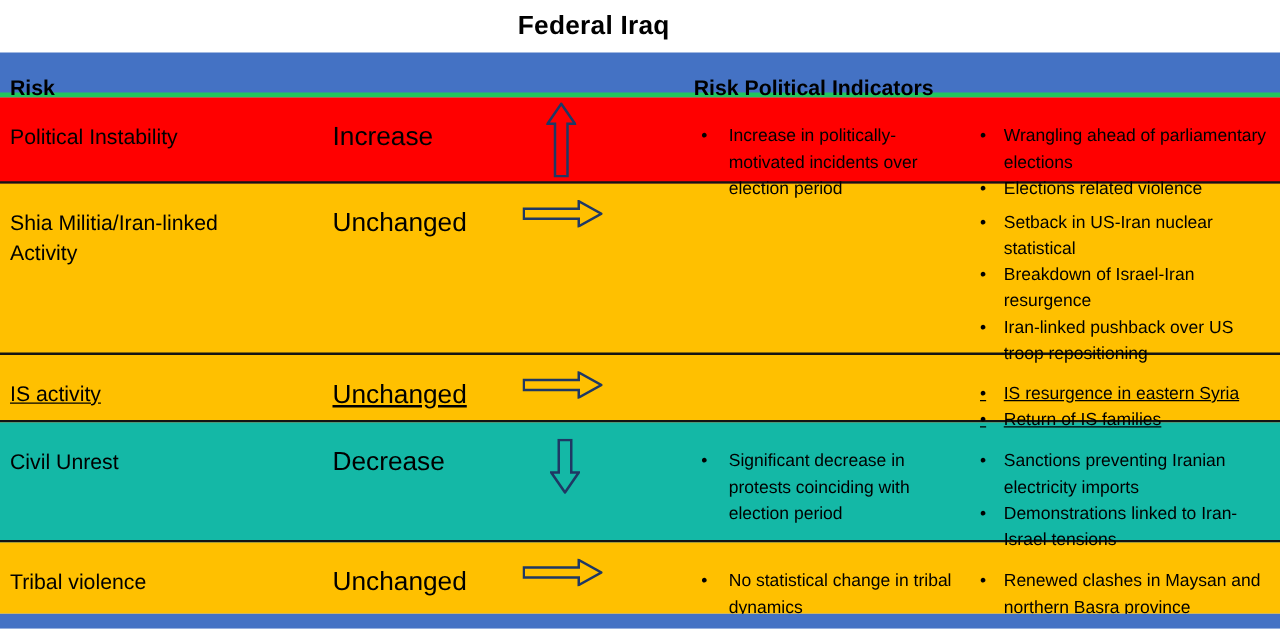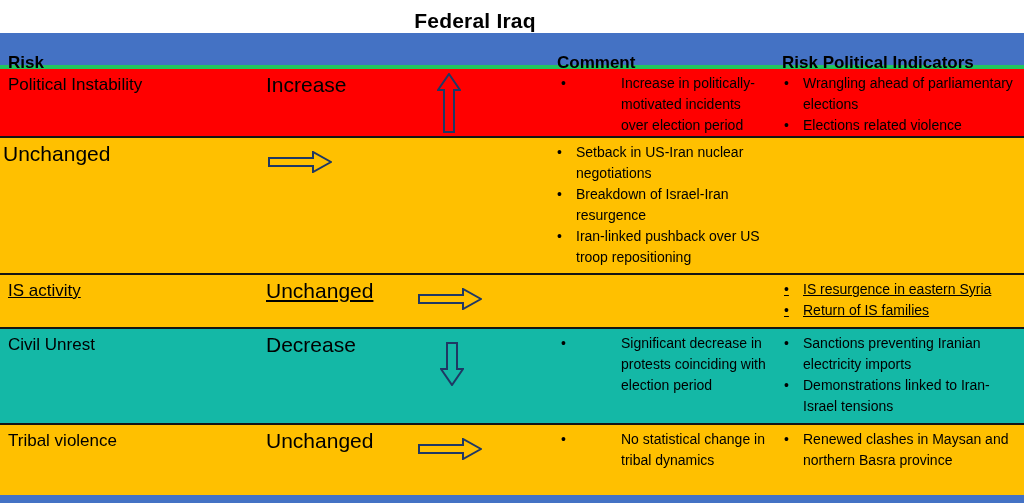--- a/index.html
+++ b/index.html
@@ -17,32 +17,32 @@
   .header-row{height:36px;background:var(--hdr,#4472C4);align-items:center;
               font-weight:bold;font-size:17px;border-bottom:4px solid #22c55e;}
   .header-row .h{padding-left:8px;white-space:nowrap;}
   .header-row .h.change{grid-column:2 / span 2;padding-left:3px;margin-top:39px;}
   .header-row .h.comment{padding-left:12px;}
   .header-row .h.indicators{padding-left:10px;}
 
   .risk-row{border-bottom:2px solid #141414;}
   .risk-row:last-of-type{border-bottom:none;}
 
-  .cell{padding-top:4px;}
+  .cell{padding-top:20px;}
   .cell.risk{padding-left:8px;font-size:17px;line-height:24px;max-width:225px;}
   .cell.change{padding-left:3px;font-size:21px;}
   .cell.arrow{padding-top:0;}
   .cell.comments{padding-left:12px;}
   .cell.indicators{padding-left:10px;}
 
   .bullet{display:flex;font-size:14px;line-height:21px;}
   .bullet .dot{flex:0 0 26px;text-align:left;padding-left:4px;}
   .indicators .bullet .dot{flex:0 0 21px;padding-left:2px;}
   .bullet .btxt{flex:1 1 auto;padding-right:6px;}
-  .comments .bullet .btxt{max-width:192px;margin-left:38px;}
+  .comments .bullet .btxt{max-width:192px;}
   .indicators .bullet .btxt{max-width:224px;}
 
   .arrow-svg{display:block;}
   .arrow-up{margin:4px 0 0 24px;}
   .arrow-right{margin:13px 0 0 5px;}
   .arrow-down{margin:13px 0 0 27px;}
 
   .footer-bar{height:13px;background:var(--hdr,#4472C4);margin-top:auto;}
 </style>
 </head>
@@ -50,21 +50,20 @@
 
 <div class="slide">
 
   <div class="title-bar">
     <span class="title">Federal Iraq</span>
   </div>
 
   <div class="grid header-row">
     <div class="h">Risk</div>
     <div class="h change">Weekly Change</div>
-    <div class="h comment">Comment</div>
     <div class="h indicators">Risk Political Indicators</div>
   </div>
 
   <div id="rows-container">
       <div class="grid risk-row" style="background: rgb(255, 0, 0); height: 69px;">
         <div class="cell risk">Political Instability</div>
         <div class="cell change">Increase</div>
         <div class="cell arrow">
           <svg class="arrow-svg arrow-up" width="24" height="60" viewBox="0 0 24 60">
             <path d="M12 1 L23 17 L17 17 L17 59 L7 59 L7 17 L1 17 Z" fill="none" stroke="#1F3864" stroke-width="2"></path>
@@ -81,31 +80,32 @@
             <span class="dot">•</span>
             <span class="btxt">Wrangling ahead of parliamentary elections</span>
           </div>
           <div class="bullet">
             <span class="dot">•</span>
             <span class="btxt">Elections related violence</span>
           </div>
         </div>
       </div>
       <div class="grid risk-row" style="background: rgb(255, 192, 0); height: 137px;">
+        <div class="cell risk">Shia Militia/Iran-linked Activity</div>
         <div class="cell change">Unchanged</div>
         <div class="cell arrow">
           <svg class="arrow-svg arrow-right" width="64" height="22" viewBox="0 0 64 22">
             <path d="M1 7 L45 7 L45 1 L63 11 L45 21 L45 15 L1 15 Z" fill="none" stroke="#1F3864" stroke-width="2"></path>
           </svg>
         </div>
         <div class="cell comments"></div>
         <div class="cell indicators">
           <div class="bullet">
             <span class="dot">•</span>
-            <span class="btxt">Setback in US-Iran nuclear negotiations</span>
+            <span class="btxt">Setback in US-Iran nuclear statistical</span>
           </div>
           <div class="bullet">
             <span class="dot">•</span>
             <span class="btxt">Breakdown of Israel-Iran resurgence</span>
           </div>
           <div class="bullet">
             <span class="dot">•</span>
             <span class="btxt">Iran-linked pushback over US troop repositioning</span>
           </div>
         </div>
@@ -148,21 +148,21 @@
           <div class="bullet">
             <span class="dot">•</span>
             <span class="btxt">Sanctions preventing Iranian electricity imports</span>
           </div>
           <div class="bullet">
             <span class="dot">•</span>
             <span class="btxt">Demonstrations linked to Iran-Israel tensions</span>
           </div>
         </div>
       </div>
-      <div class="grid risk-row" style="background: rgb(255, 192, 0); height: 70px;">
+      <div class="grid risk-row" style="background: rgb(255, 192, 0); height: 57px;">
         <div class="cell risk">Tribal violence</div>
         <div class="cell change">Unchanged</div>
         <div class="cell arrow">
           <svg class="arrow-svg arrow-right" width="64" height="22" viewBox="0 0 64 22">
             <path d="M1 7 L45 7 L45 1 L63 11 L45 21 L45 15 L1 15 Z" fill="none" stroke="#1F3864" stroke-width="2"></path>
           </svg>
         </div>
         <div class="cell comments">
           <div class="bullet">
             <span class="dot">•</span>

